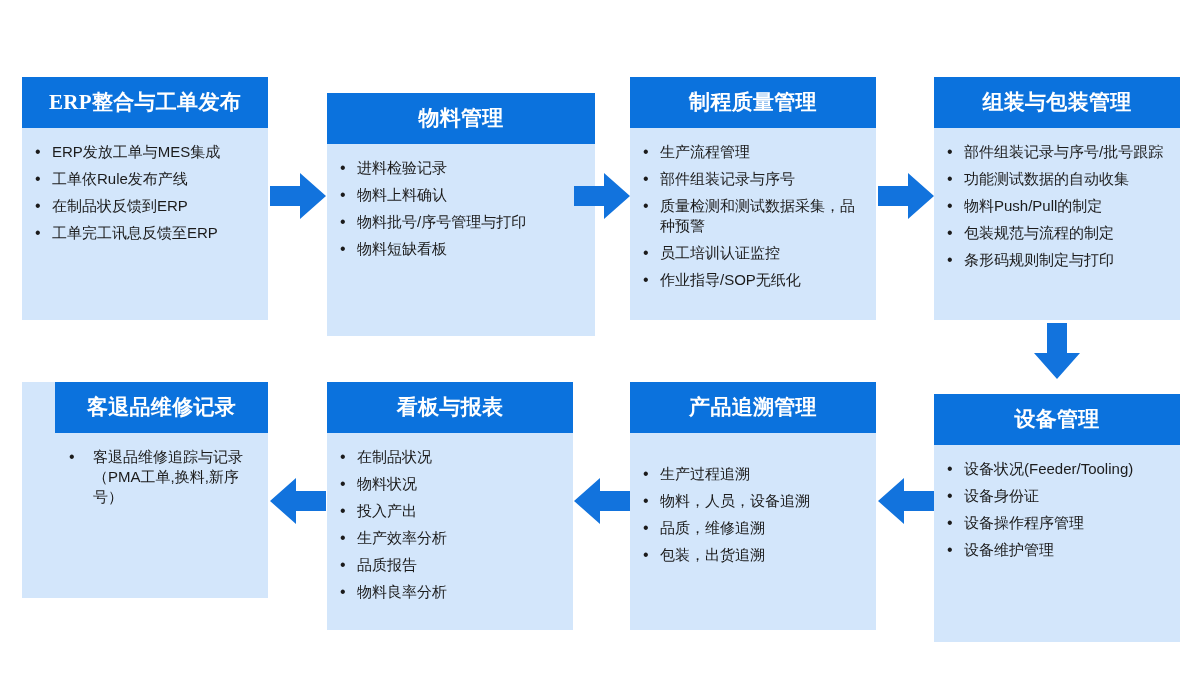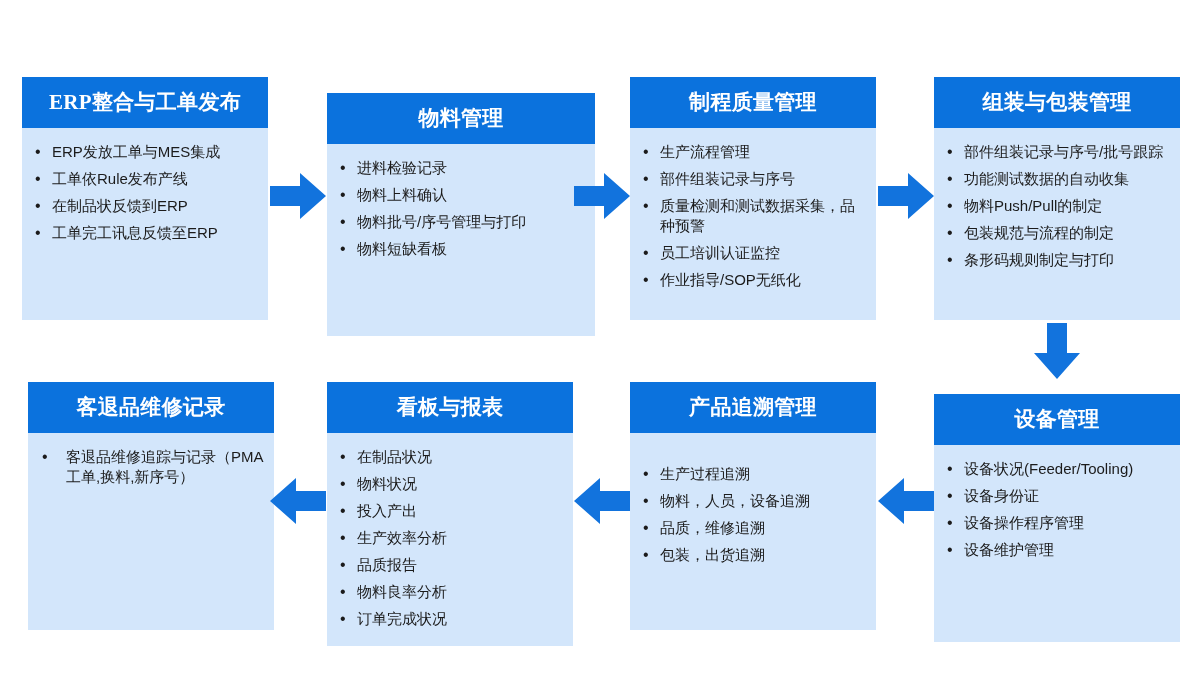--- a/index.html
+++ b/index.html
@@ -159,21 +159,21 @@
       </ul>
     </div>
   </div>
 
   <div class="arrow" style="left:1033px; top:323px; width:48px; height:56px;">
     <svg width="48" height="56" viewBox="0 0 48 56" aria-hidden="true">
       <polygon points="14,0 34,0 34,30 47,30 24,56 1,30 14,30" fill="#1273dd"></polygon>
     </svg>
   </div>
 
-  <div class="card" style="left:28px; top:382px; width:246px; height:248px;">
+  <div class="card" style="left:22px; top:382px; width:246px; height:216px;padding-left:33px;">
     <div class="card-header">客退品维修记录</div>
     <div class="card-body">
       <ul class="bullets indented">
         <li>客退品维修追踪与记录（PMA工单,换料,新序号）</li>
       </ul>
     </div>
   </div>
 
   <div class="arrow" style="left:270px; top:477px; width:56px; height:48px;">
     <svg width="56" height="48" viewBox="0 0 56 48" aria-hidden="true">
@@ -184,21 +184,20 @@
   <div class="card" style="left:327px; top:382px; width:246px; height:248px;">
     <div class="card-header">看板与报表</div>
     <div class="card-body">
       <ul class="bullets">
         <li>在制品状况</li>
         <li>物料状况</li>
         <li>投入产出</li>
         <li>生产效率分析</li>
         <li>品质报告</li>
         <li>物料良率分析</li>
-        <li>订单完成状况</li>
       </ul>
     </div>
   </div>
 
   <div class="arrow" style="left:574px; top:477px; width:56px; height:48px;">
     <svg width="56" height="48" viewBox="0 0 56 48" aria-hidden="true">
       <polygon points="56,14 26,14 26,1 0,24 26,47 26,34 56,34" fill="#1273dd"></polygon>
     </svg>
   </div>
 

